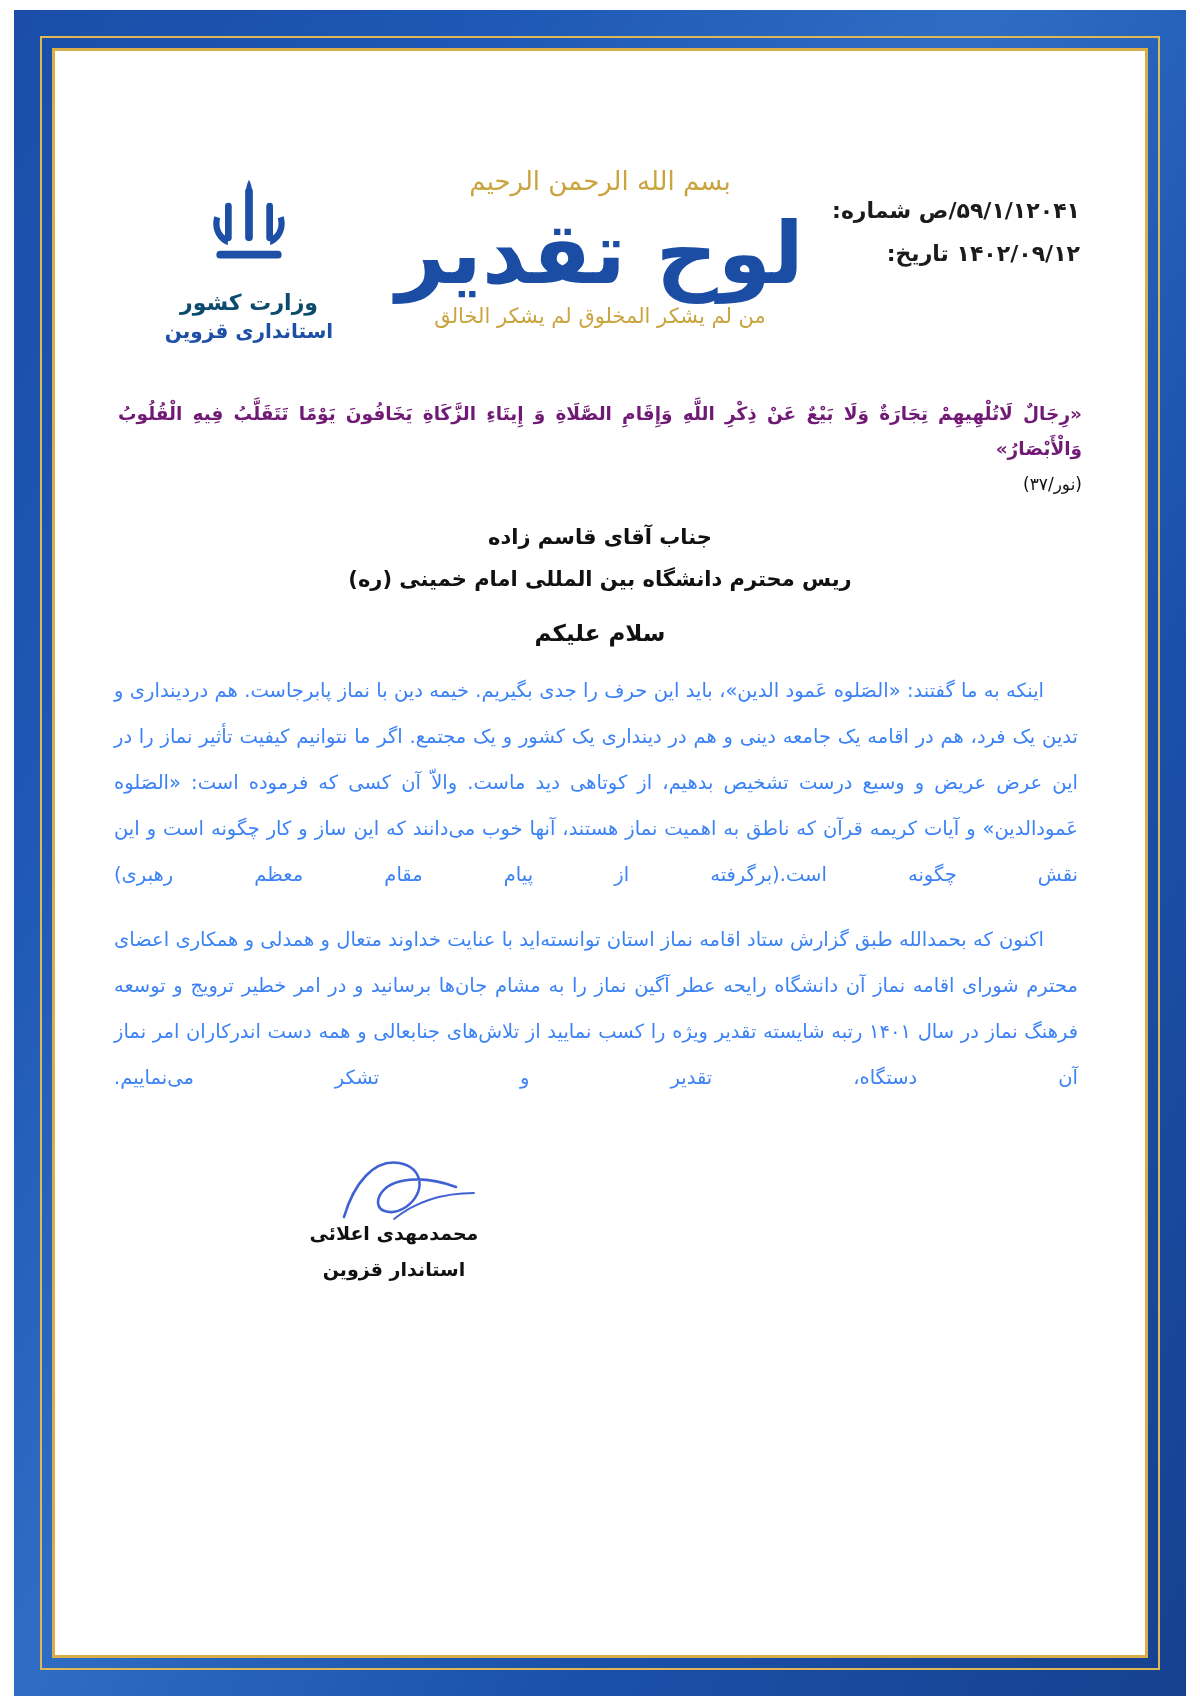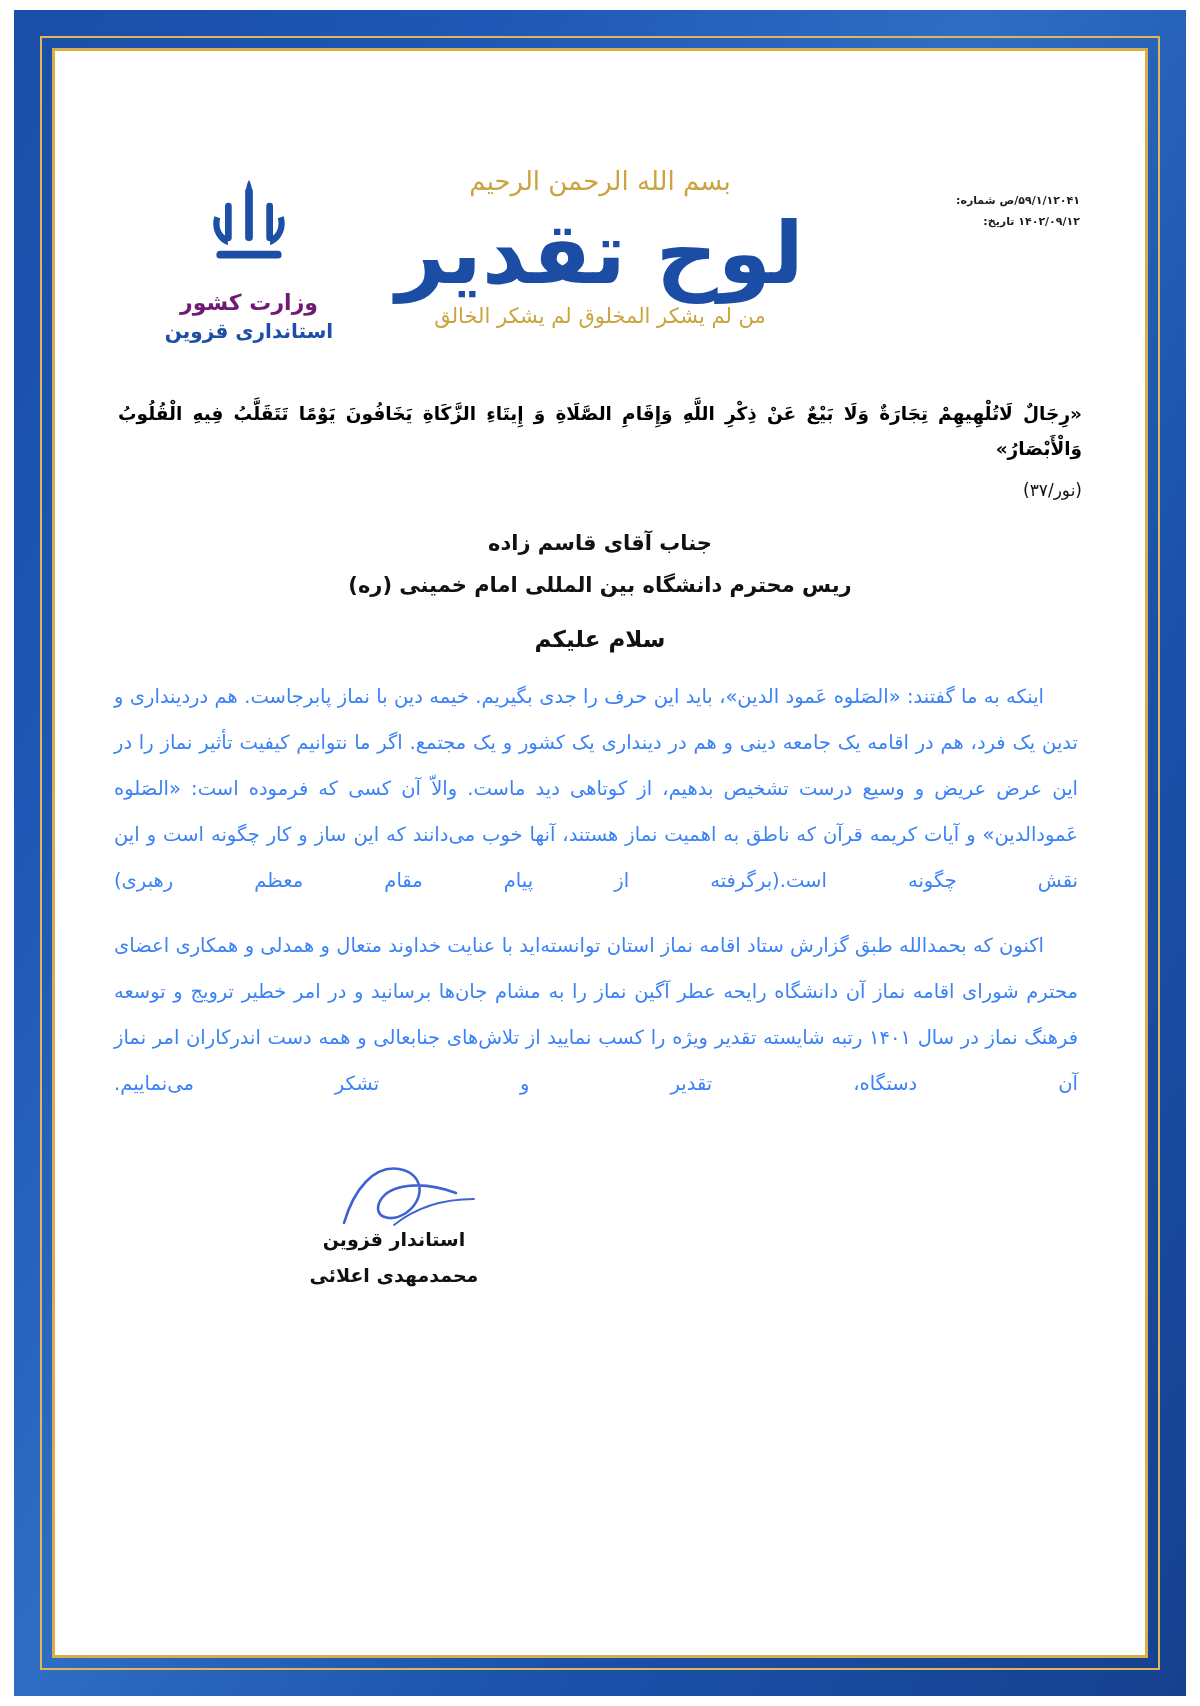--- a/index.html
+++ b/index.html
@@ -95,21 +95,21 @@
     position: relative;
     height: 300px;
   }
 
   .meta {
     position: absolute;
     right: 6px;
     top: 108px;
     text-align: right;
     direction: rtl;
-    font-size: 11px;
+    font-size: 22px;
     color: #1b1b1b;
     line-height: 1.95;
     font-weight: bold;
   }
   .meta div { white-space: nowrap; }
 
   .emblem {
     position: absolute;
     left: 30px;
     top: 92px;
@@ -121,21 +121,21 @@
     font-size: 78px;
     line-height: 0.95;
     color: #1d4fa6;
     font-weight: bold;
     letter-spacing: -2px;
   }
   .emblem .org1 {
     margin-top: 10px;
     font-size: 22px;
     font-weight: bold;
-    color: #701a75;
+    color: #0c4a6e;
   }
   .emblem .org2 {
     margin-top: 4px;
     font-size: 20px;
     font-weight: bold;
     color: #1d4fa6;
   }
 
   .title-block {
     position: absolute;
@@ -162,23 +162,23 @@
     margin-top: 6px;
   }
 
   
   .verse {
     direction: rtl;
     text-align: justify;
     text-align-last: justify;
     font-size: 18.5px;
     font-weight: bold;
-    color: #000000;
+    color: #701a75;
     line-height: 1.9;
-    margin: 14px 4px 14px 4px;
+    margin: 14px 4px 8px 4px;
   }
   .verse-src {
     direction: rtl;
     text-align: right;
     font-size: 17px;
     color: #111;
     margin: 2px 4px 22px 4px;
   }
 
   
@@ -340,19 +340,19 @@
     <div class="signatures">
 
 
       <div class="sig sig-left">
         <div class="sig-mark">
           <svg width="100%" height="70" viewBox="0 0 400 70" aria-hidden="true">
             <path d="M150 64 C160 30 180 6 205 10 C230 14 232 40 212 54 C196 64 178 58 186 42 C196 24 230 22 262 34" fill="none" stroke="#3f62d2" stroke-width="2.6" stroke-linecap="round"></path>
             <path d="M200 66 C220 50 248 40 280 40" fill="none" stroke="#3f62d2" stroke-width="1.8" stroke-linecap="round"></path>
           </svg>
         </div>
+        <div>محمدمهدی اعلائی</div>
         <div>استاندار قزوین</div>
-        <div>محمدمهدی اعلائی</div>
       </div>
     </div>
 
   </div>
 </div>
 
 </body></html>

